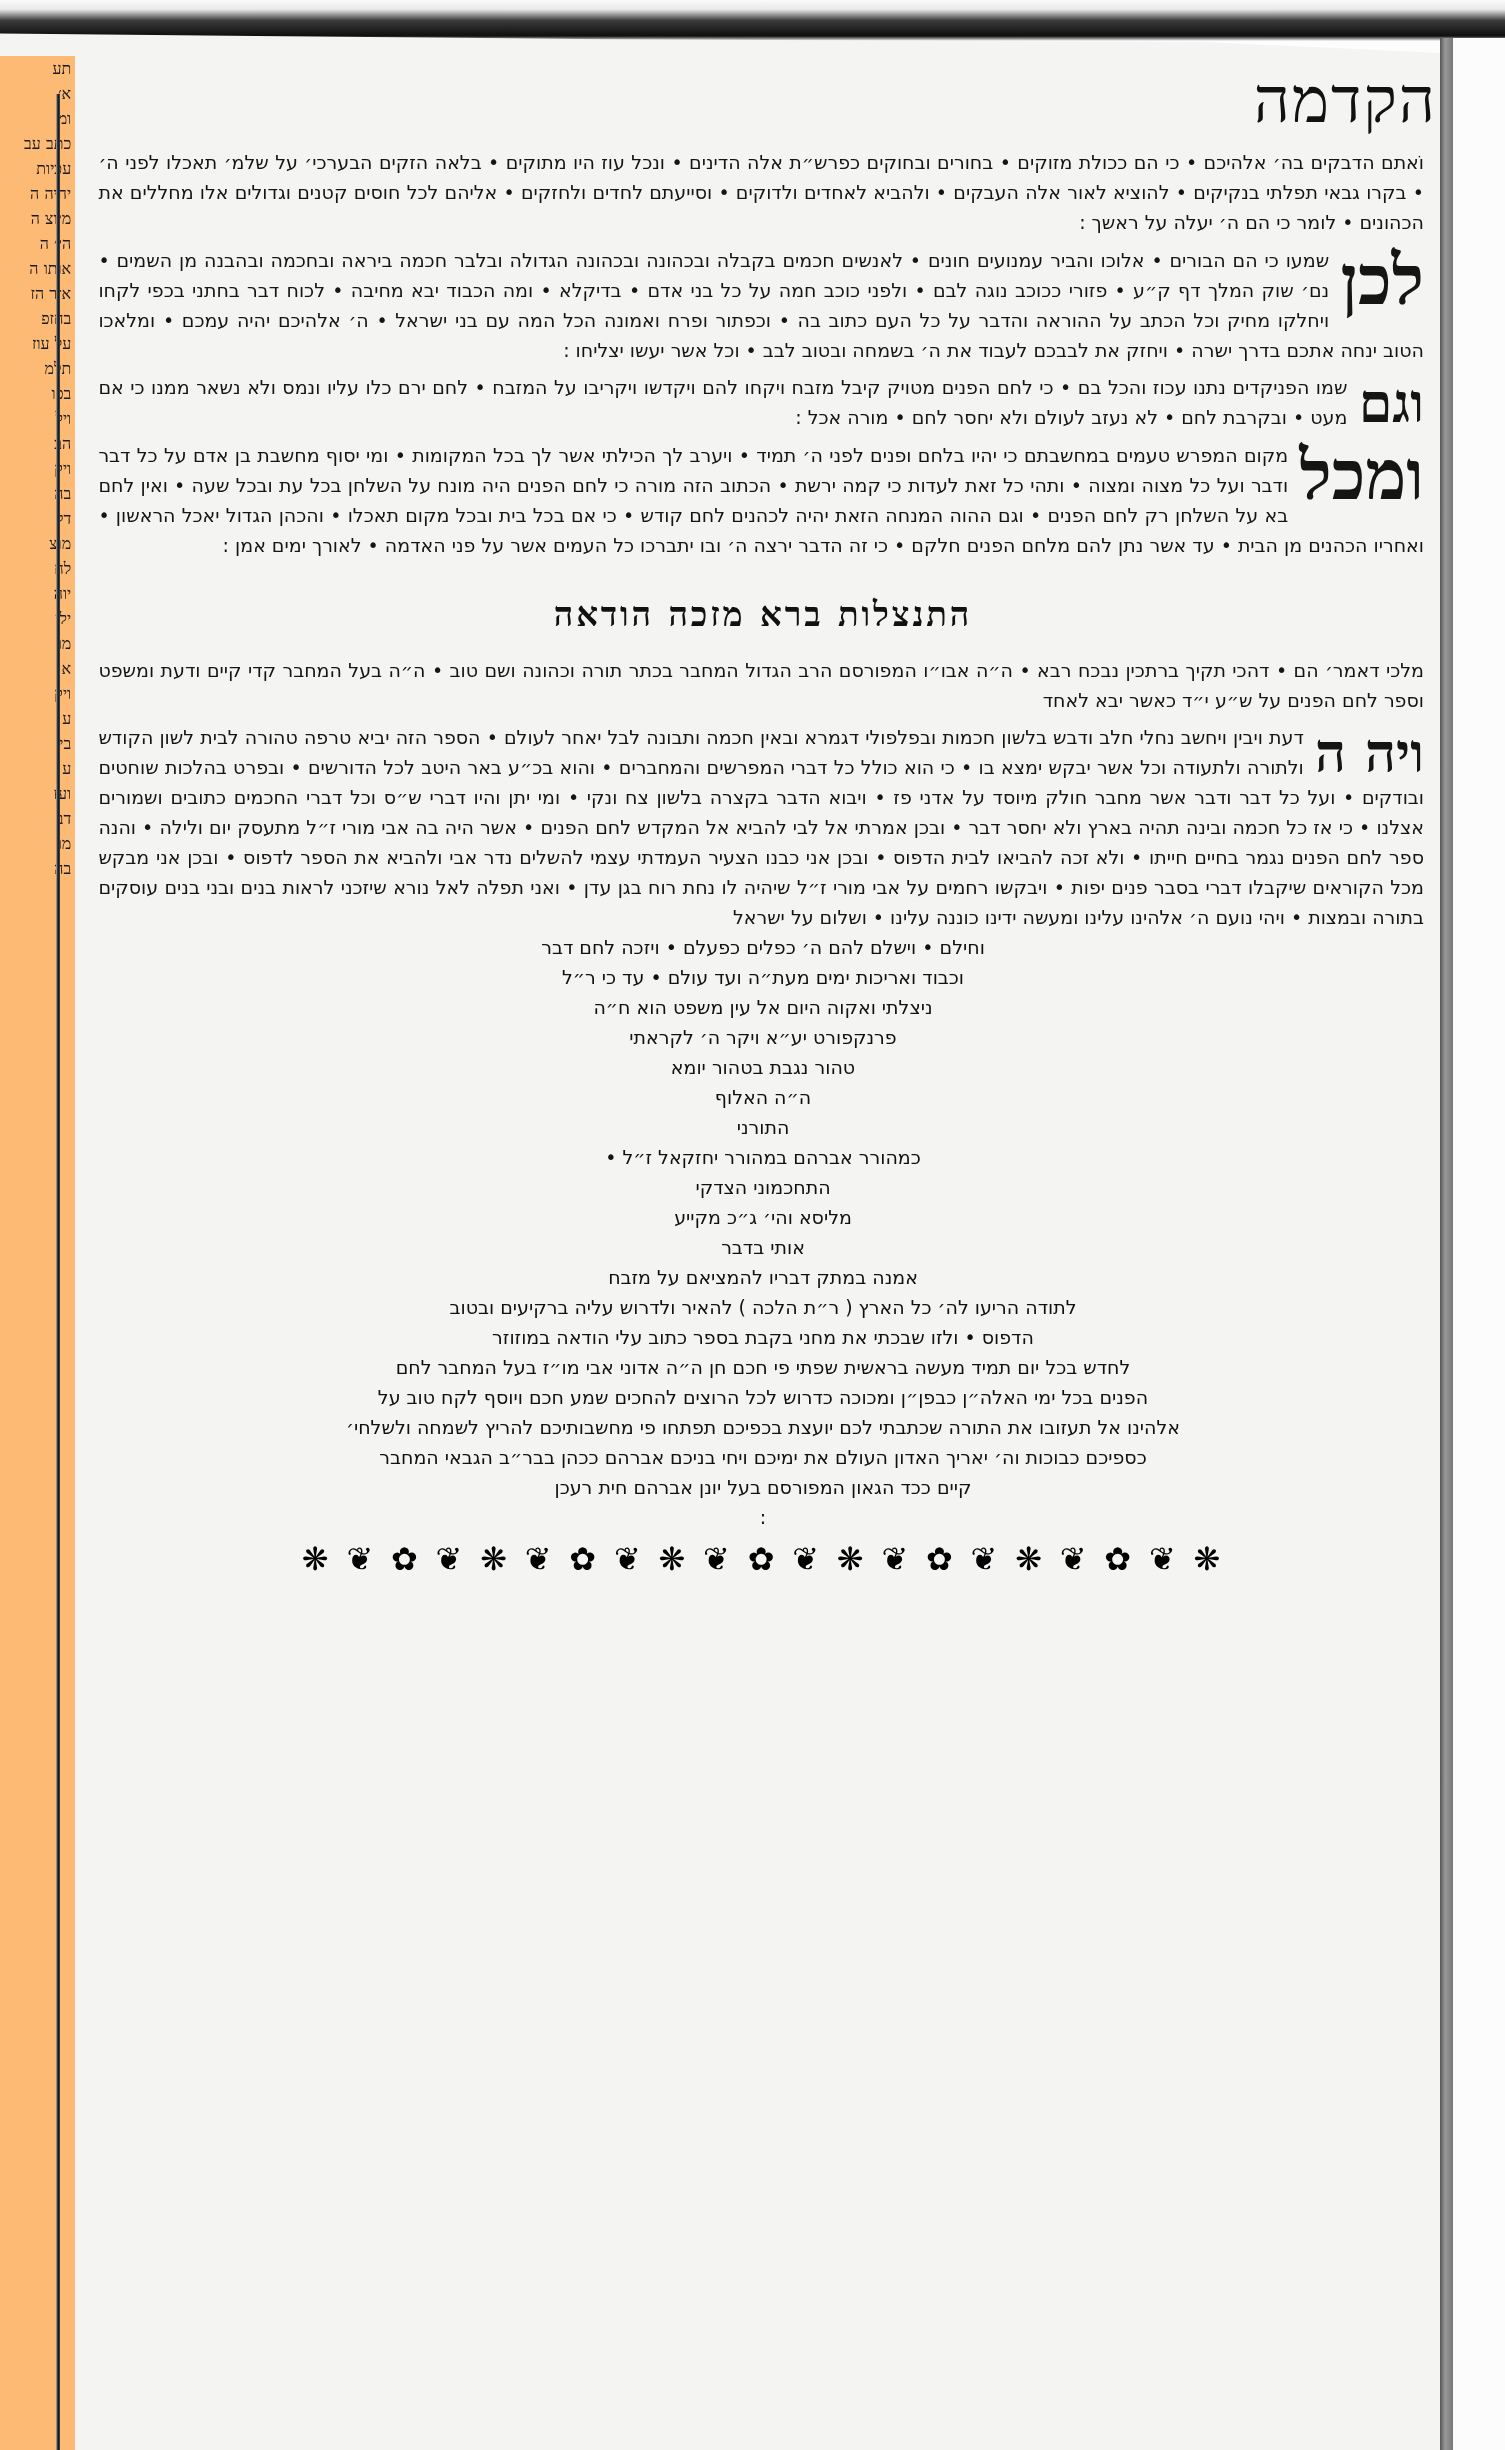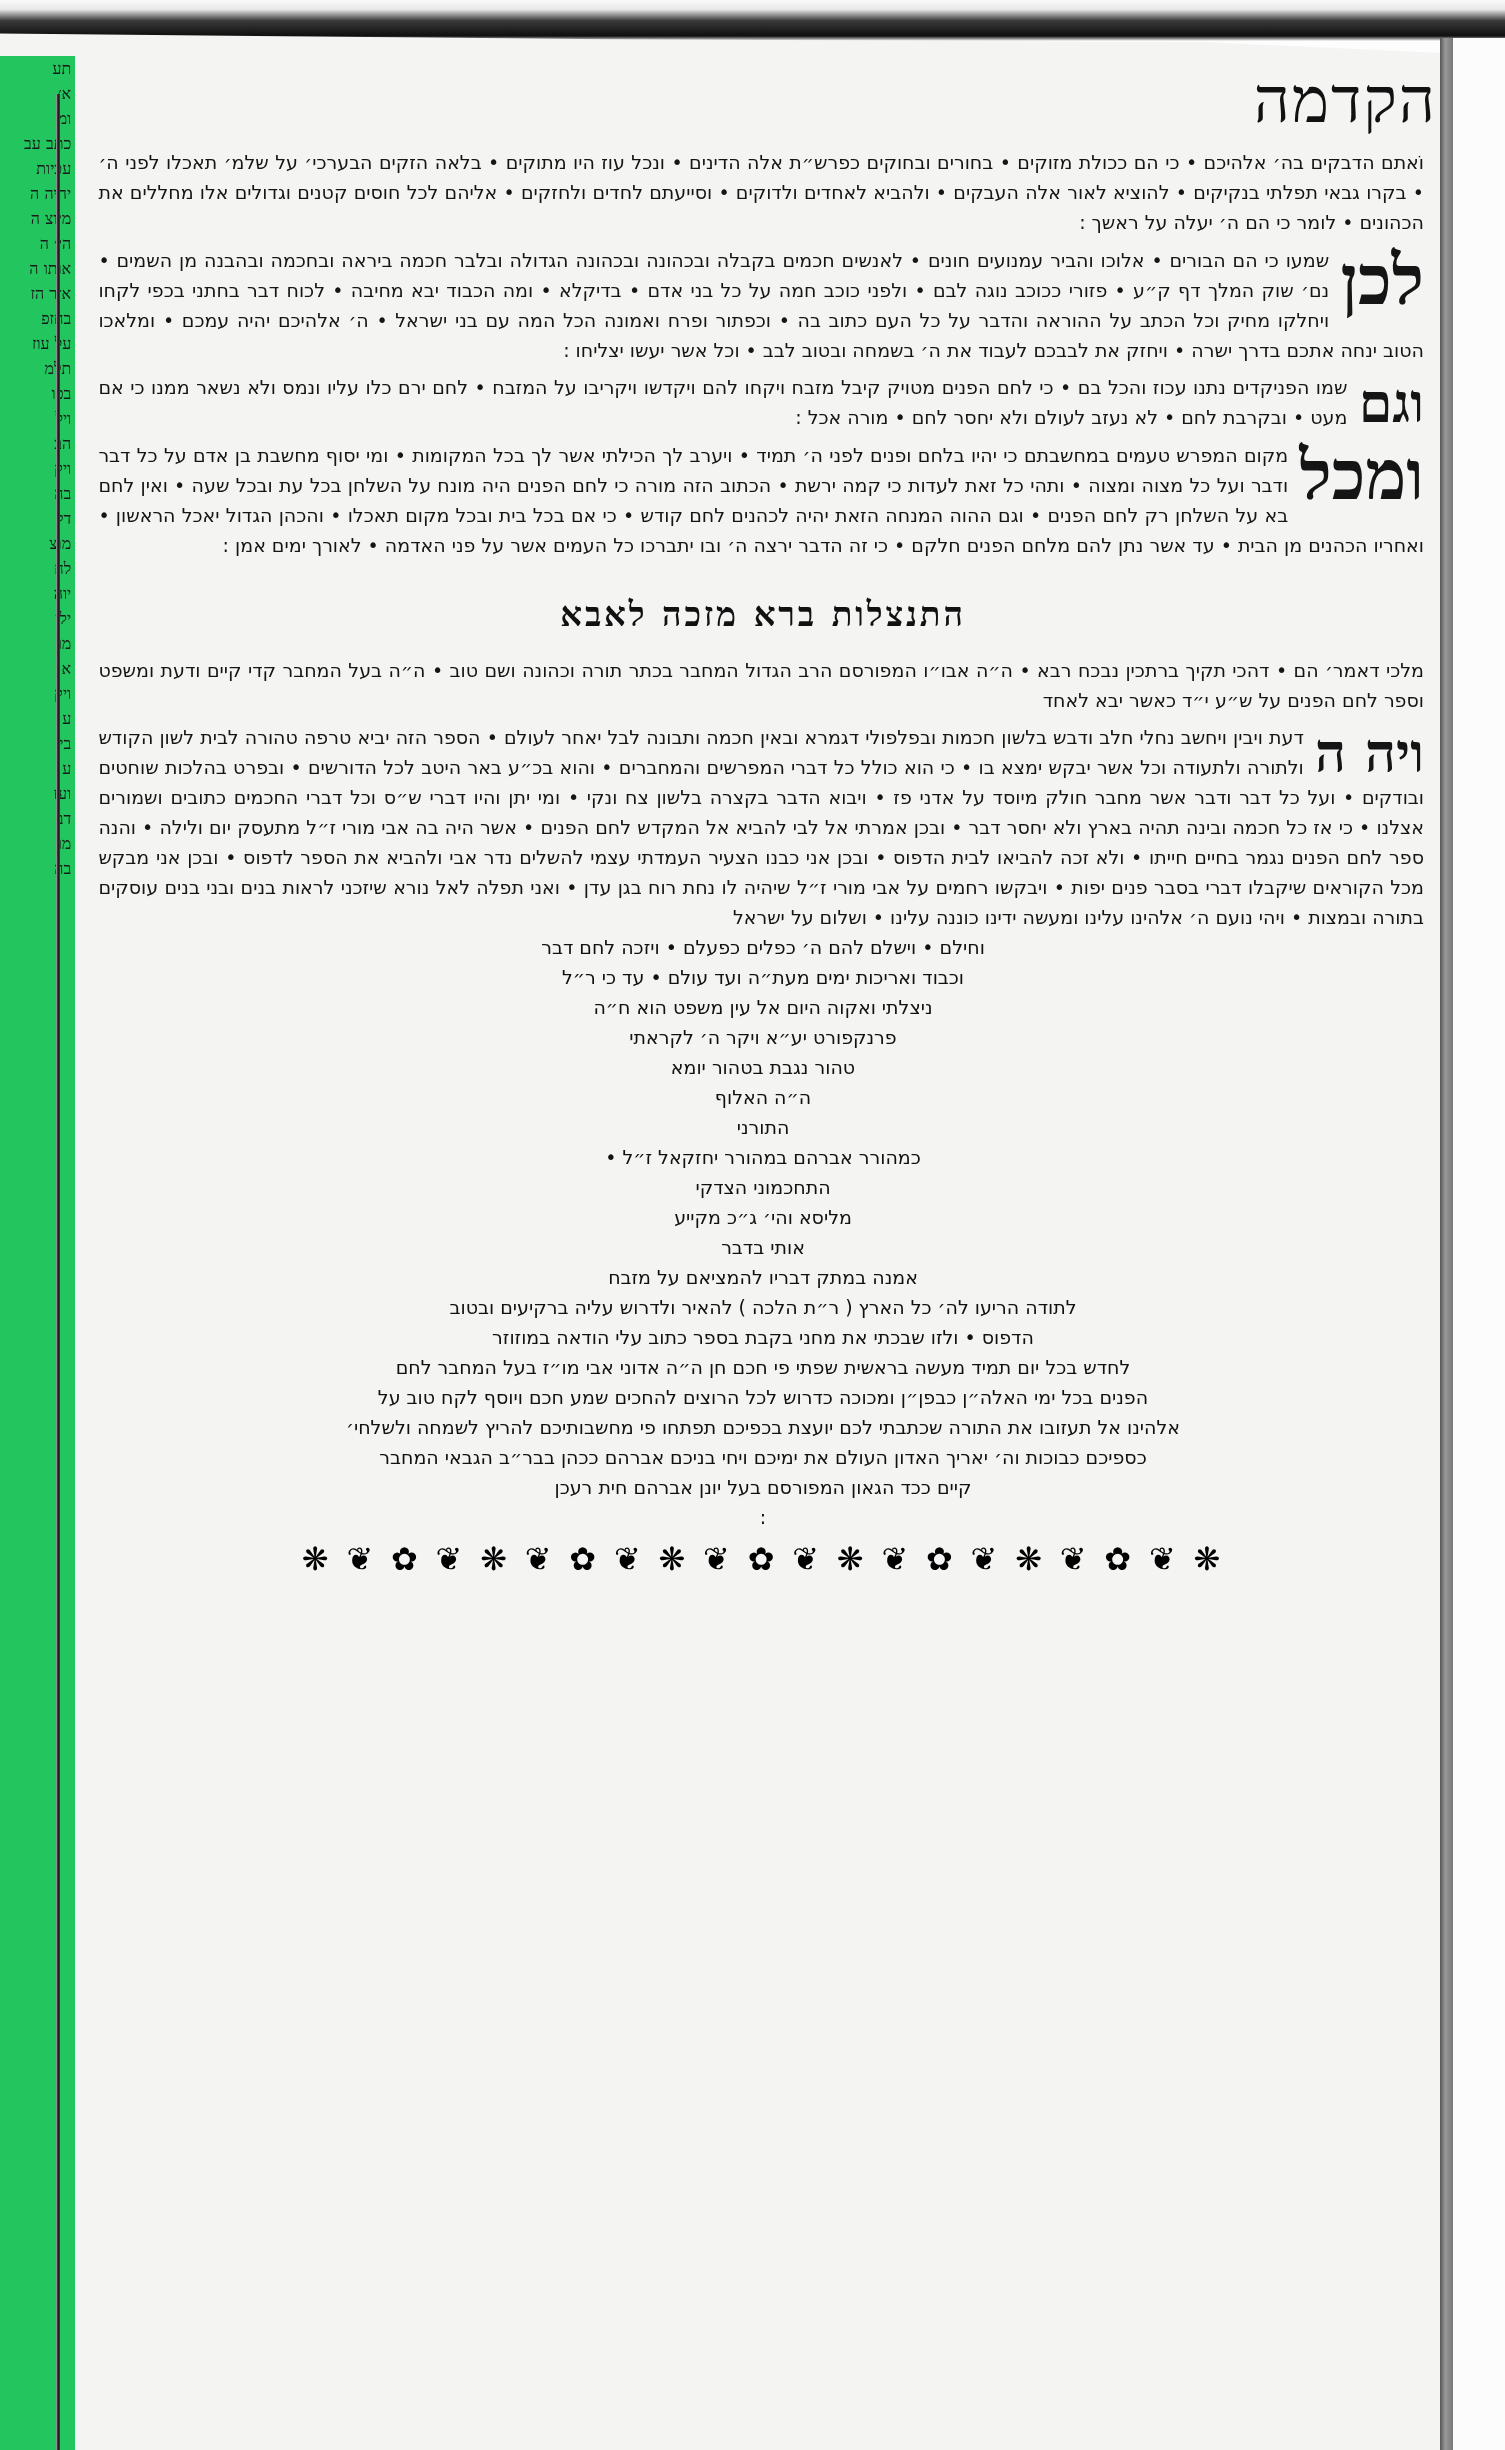--- a/index.html
+++ b/index.html
@@ -10,21 +10,21 @@
     color:#111;
     position:relative;
   }
   .scan-top {
     position:absolute; left:0; top:0; width:1505px; height:56px;
     background:linear-gradient(to bottom,#fafafa 0,#e8e8e8 9.4px,#3a3a3a 20.7px,#0f0f0f 36px,#fdfdfd 41px);
     clip-path:polygon(0 0,100% 0,100% 100%,80% 75%,40% 70%,0 60%);
   }
   .left-strip {
     position:absolute; left:0; top:56px; width:75px; height:2394px;
-    background:#22c55e; overflow:hidden;
+    background:#fdba74; overflow:hidden;
   }
   .left-strip .frag {
     direction:rtl; text-align:right; font-size:16px; line-height:25px;
     padding-right:3.8px; white-space:nowrap; color:#1a1a1a;
   }
   .fold-line {
     position:absolute; left:56px; top:94px; width:3.8px; height:2356px;
     background:linear-gradient(to right,#bbb,#111,#444);
   }
   .right-edge {
@@ -131,21 +131,21 @@
     <span class="init">וגם</span>
     <span>שמו הפניקדים נתנו עכוז והכל בם • כי לחם הפנים מטויק קיבל מזבח ויקחו להם ויקדשו ויקריבו על המזבח • לחם ירם כלו עליו ונמס ולא נשאר ממנו כי אם מעט • ובקרבת לחם • לא נעזב לעולם ולא יחסר לחם • מורה אכל :</span>
   </div>
   <div class="gap"></div>
 
   <div class="para">
     <span class="init big">ומכל</span>
     <span>מקום המפרש טעמים במחשבתם כי יהיו בלחם ופנים לפני ה׳ תמיד • ויערב לך הכילתי אשר לך בכל המקומות • ומי יסוף מחשבת בן אדם על כל דבר ודבר ועל כל מצוה ומצוה • ותהי כל זאת לעדות כי קמה ירשת • הכתוב הזה מורה כי לחם הפנים היה מונח על השלחן בכל עת ובכל שעה • ואין לחם בא על השלחן רק לחם הפנים • וגם ההוה המנחה הזאת יהיה לכהנים לחם קודש • כי אם בכל בית ובכל מקום תאכלו • והכהן הגדול יאכל הראשון • ואחריו הכהנים מן הבית • עד אשר נתן להם מלחם הפנים חלקם • כי זה הדבר ירצה ה׳ ובו יתברכו כל העמים אשר על פני האדמה • לאורך ימים אמן :</span>
   </div>
 
-  <div class="title-second">התנצלות ברא מזכה לאבא</div>
+  <div class="title-second">התנצלות ברא מזכה הודאה</div>
 
   <div class="para">
     <span>מלכי דאמר׳ הם • דהכי תקיך ברתכין נבכח רבא • ה״ה אבו״ו המפורסם הרב הגדול המחבר בכתר תורה וכהונה ושם טוב • ה״ה בעל המחבר קדי קיים ודעת ומשפט וספר לחם הפנים על ש״ע י״ד כאשר יבא לאחד</span>
   </div>
   <div class="gap"></div>
   <div class="para">
     <span class="init">ויה ה</span>
     <span>דעת ויבין ויחשב נחלי חלב ודבש בלשון חכמות ובפלפולי דגמרא ובאין חכמה ותבונה לבל יאחר לעולם • הספר הזה יביא טרפה טהורה לבית לשון הקודש ולתורה ולתעודה וכל אשר יבקש ימצא בו • כי הוא כולל כל דברי המפרשים והמחברים • והוא בכ״ע באר היטב לכל הדורשים • ובפרט בהלכות שוחטים ובודקים • ועל כל דבר ודבר אשר מחבר חולק מיוסד על אדני פז • ויבוא הדבר בקצרה בלשון צח ונקי • ומי יתן והיו דברי ש״ס וכל דברי החכמים כתובים ושמורים אצלנו • כי אז כל חכמה ובינה תהיה בארץ ולא יחסר דבר • ובכן אמרתי אל לבי להביא אל המקדש לחם הפנים • אשר היה בה אבי מורי ז״ל מתעסק יום ולילה • והנה ספר לחם הפנים נגמר בחיים חייתו • ולא זכה להביאו לבית הדפוס • ובכן אני כבנו הצעיר העמדתי עצמי להשלים נדר אבי ולהביא את הספר לדפוס • ובכן אני מבקש מכל הקוראים שיקבלו דברי בסבר פנים יפות • ויבקשו רחמים על אבי מורי ז״ל שיהיה לו נחת רוח בגן עדן • ואני תפלה לאל נורא שיזכני לראות בנים ובני בנים עוסקים בתורה ובמצות • ויהי נועם ה׳ אלהינו עלינו ומעשה ידינו כוננה עלינו • ושלום על ישראל</span>
   </div>
 

